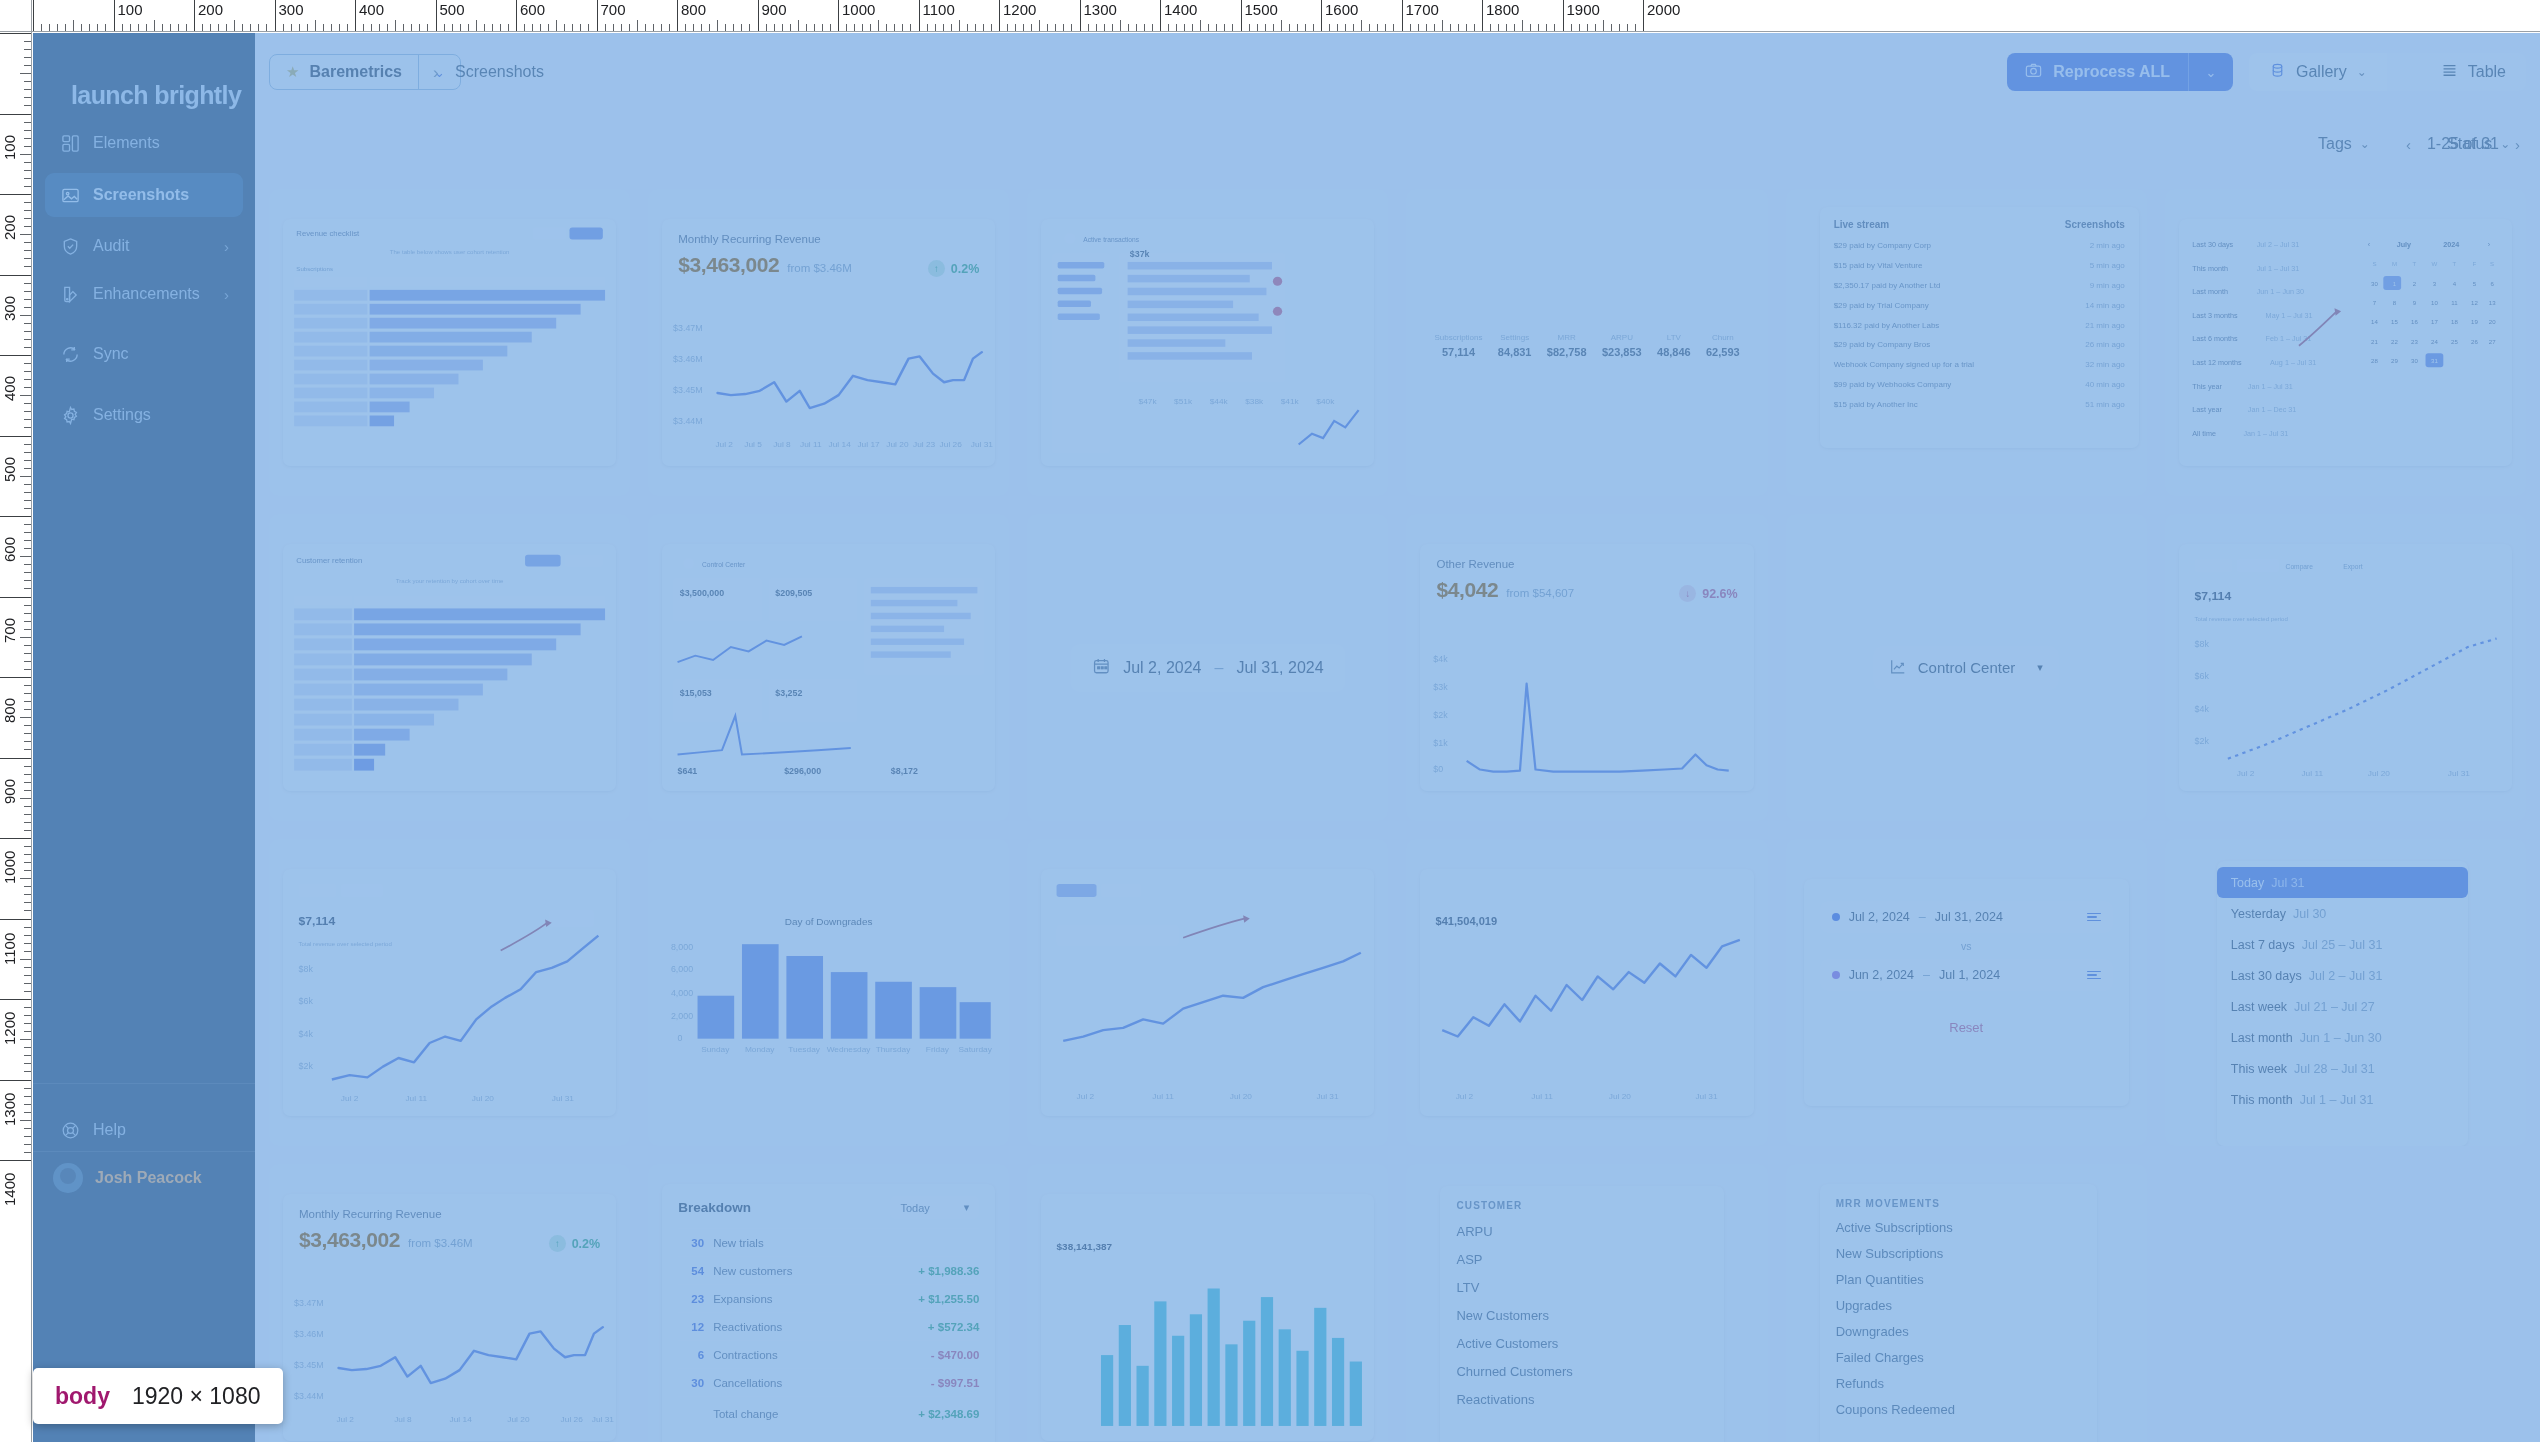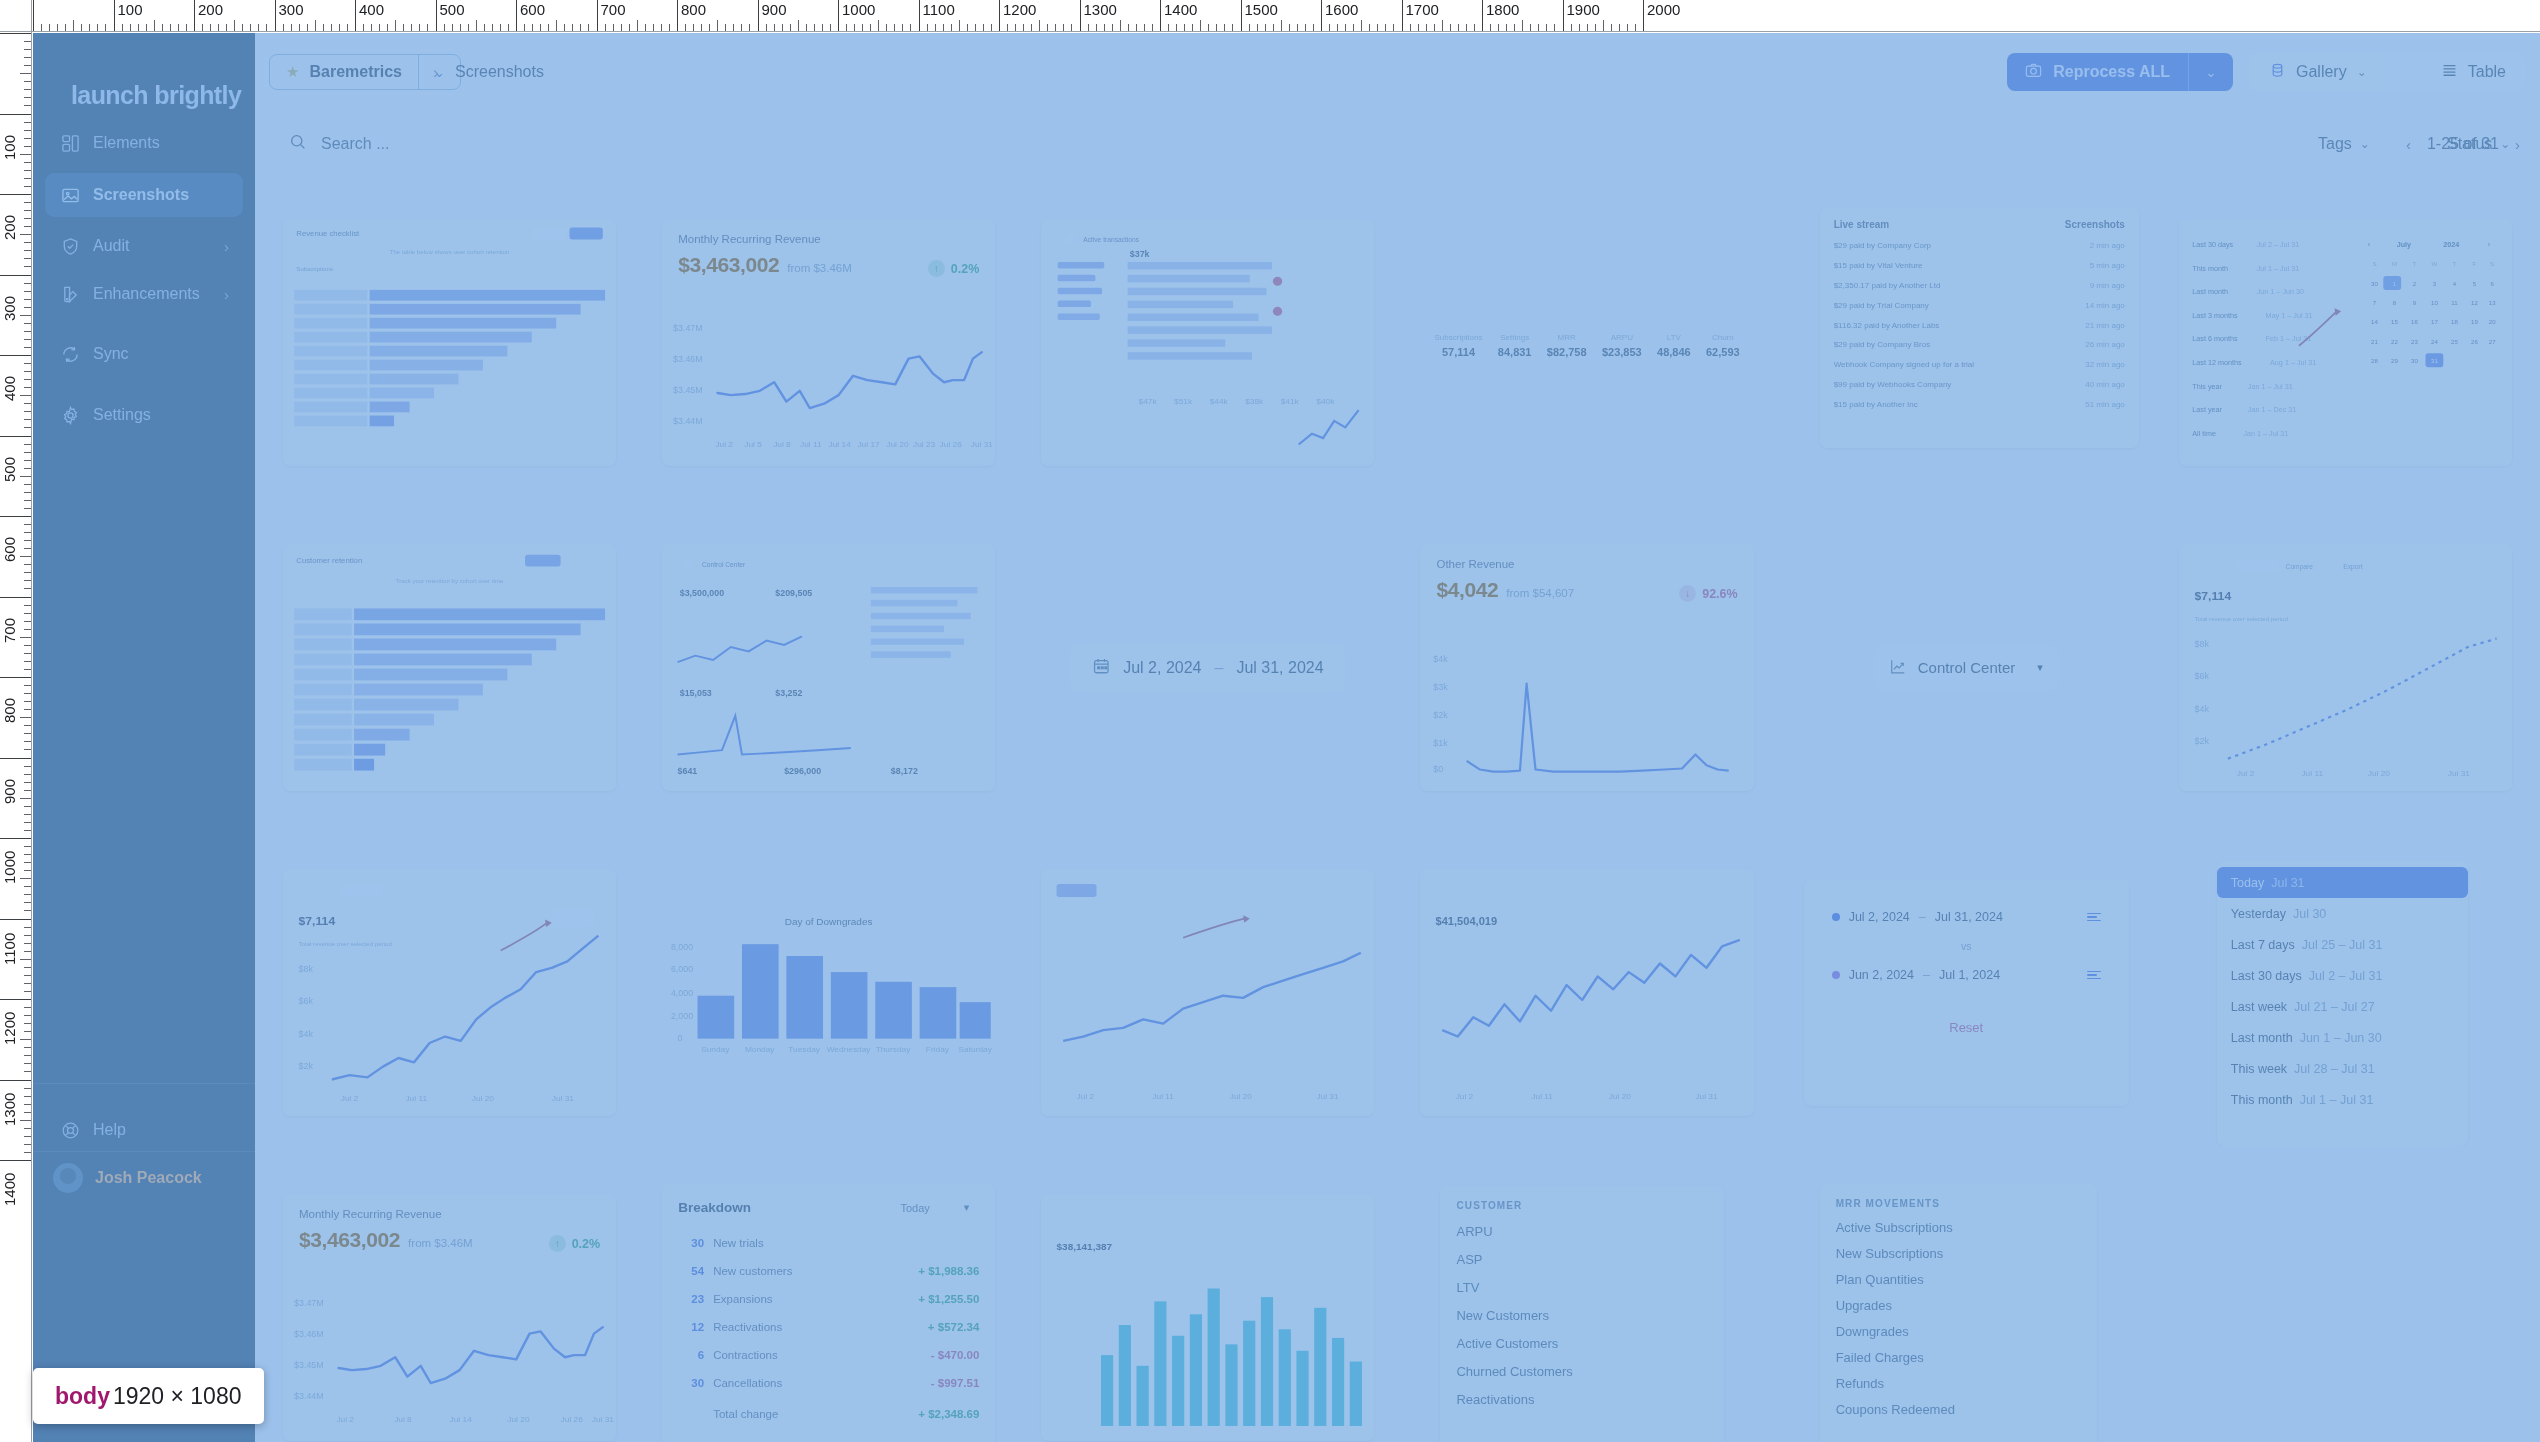--- a/index.html
+++ b/index.html
@@ -229,21 +229,21 @@
 
   .kpirow { position:absolute; left:14px; right:14px; top:46%; display:flex; justify-content:space-between;}
   .kpi { text-align:center; }
   .kpi .k1 { font-size:8px; color:#9db2c9; }
   .kpi .k2 { font-size:11px; color:#47596f; font-weight:bold; margin-top:4px;}
 
   
   #tooltip {
     position:absolute; left:33px; top:1368px; height:56px;
     background:#ffffff; border-radius:5px; z-index:70;
-    display:flex; align-items:center; gap:3px; padding:0 22px;
+    display:flex; align-items:center; gap:22px; padding:0 22px;
     box-shadow:0 2px 8px rgba(0,0,0,.28);
   }
   #tooltip .tt-tag { font-size:23px; font-weight:bold; color:#a0186e; }
   #tooltip .tt-dim { font-size:23px; color:#202124; }
 </style>
 </head>
 <body>
 
 <div id="ruler-top">
     <div class="tick-h major" style="left: 33px;"></div>
@@ -760,28 +760,20 @@
         <span>
           <svg width="17" height="17" viewBox="0 0 20 20" fill="none" stroke="#46596e" stroke-width="1.5">
             <path d="M3 4.2h14M3 8h14M3 11.8h14M3 15.6h14"></path>
           </svg></span>
         <span>Table</span>
       </span>
     </div>
   </div>
 
   <div id="filterbar">
-    <div id="search">
-      <span>
-        <svg width="18" height="18" viewBox="0 0 20 20" fill="none" stroke="#56697f" stroke-width="1.5">
-          <circle cx="8.6" cy="8.6" r="5.7"></circle>
-            <path d="M12.9 12.9l4.2 4.2"></path>
-        </svg></span>
-      <span class="sph">Search ...</span>
-    </div>
     <div class="fdrop" style="left:2063px">
       <span>Tags</span>
       <span class="caret">⌄</span>
     </div>
     <div class="fdrop" style="left:2192px">
       <span>Status</span>
       <span class="caret">⌄</span>
     </div>
 
     <div id="pager">

